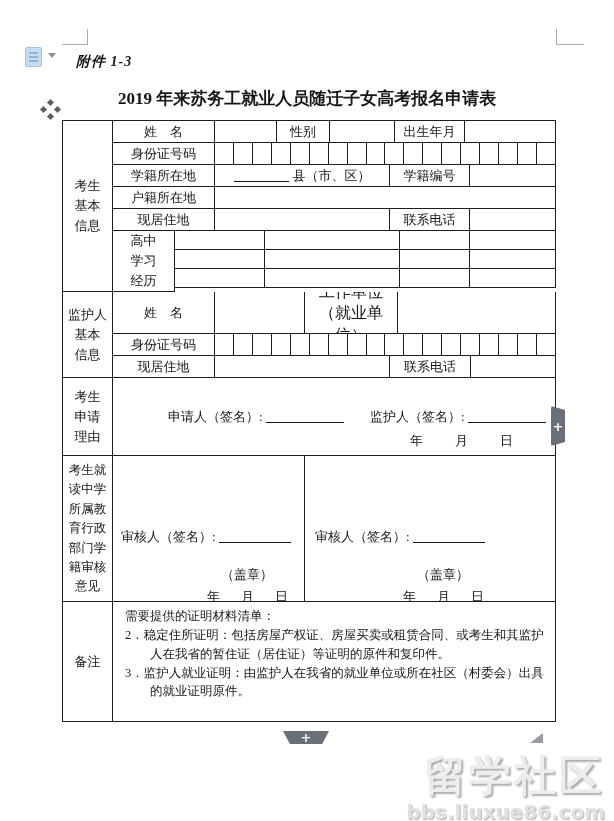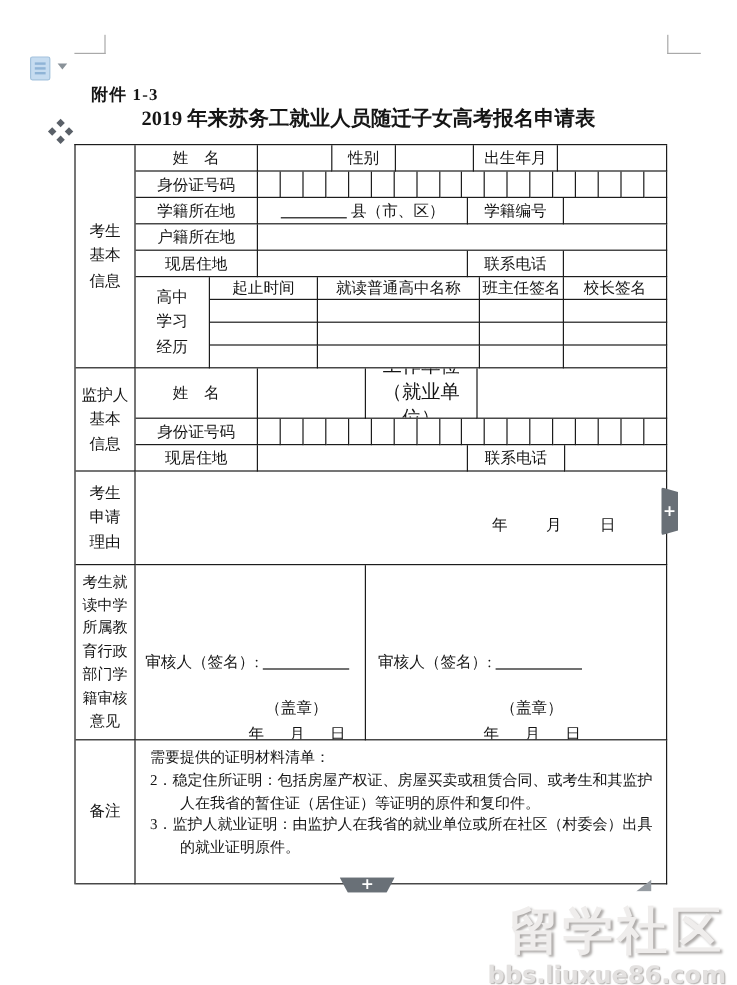--- a/index.html
+++ b/index.html
@@ -6,22 +6,22 @@
   html,body { width: 614px; height: 821px; }
   body {
     position: relative;
     background: #ffffff;
     font-family: "Liberation Serif", "DejaVu Serif", serif;
     color: #151515;
     overflow: hidden;
   }
   
   .attachment {
-    position: absolute; left: 76px; top: 70px;
-    font-size: 14px; font-weight: bold; letter-spacing: 1px;
+    position: absolute; left: 76px; top: 53px;
+    font-size: 14px; font-weight: bold; letter-spacing: 1px; font-style: italic;
   }
   .title {
     position: absolute; left: 0; top: 87px; width: 614px;
     text-align: center; font-size: 17px; font-weight: bold;
   }
   
   .mark-tl { position: absolute; left: 62px; top: 29px; width: 26px; height: 16px;
              border-right: 1px solid #a9a9a9; border-bottom: 1px solid #a9a9a9; }
   .mark-tr { position: absolute; left: 556px; top: 29px; width: 28px; height: 16px;
              border-left: 1px solid #a9a9a9; border-bottom: 1px solid #a9a9a9; }
@@ -189,26 +189,20 @@
         <div class="cell" style="width:175px"></div>
         <div class="cell" style="width:80px">联系电话</div>
         <div class="cell fx"></div>
       </div>
       <div class="row" style="flex:1">
         <div class="cell vlabel" style="width:62px">高中
 学习
 经历</div>
         <div class="seccol">
           <div class="row h19">
-            <div class="cell" style="width:90px">起止时间</div>
-            <div class="cell" style="width:135px">就读普通高中名称</div>
-            <div class="cell" style="width:70px">班主任签名</div>
-            <div class="cell fx">校长签名</div>
-          </div>
-          <div class="row h19">
             <div class="cell" style="width:90px"></div>
             <div class="cell" style="width:135px"></div>
             <div class="cell" style="width:70px"></div>
             <div class="cell fx"></div>
           </div>
           <div class="row h19">
             <div class="cell" style="width:90px"></div>
             <div class="cell" style="width:135px"></div>
             <div class="cell" style="width:70px"></div>
             <div class="cell fx"></div>
@@ -266,20 +260,23 @@
         <div class="cell fx"></div>
       </div>
     </div>
   </div>
 
   <div class="sec" style="height:78px">
     <div class="cell vlabel w50">考生
 申请
 理由</div>
     <div class="cell fx ccol" style="padding-top:30px">
+      <div class="signline">
+        <span>申请人（签名）: </span><span class="ul ul78"></span><span class="gap"></span><span>监护人（签名）: </span><span class="ul ul78"></span>
+      </div>
       <div class="dateline-c">年　　月　　日</div>
     </div>
   </div>
 
   <div class="sec" style="height:146px">
     <div class="cell vlabel w50" style="font-size:12.5px">考生就
 读中学
 所属教
 育行政
 部门学

